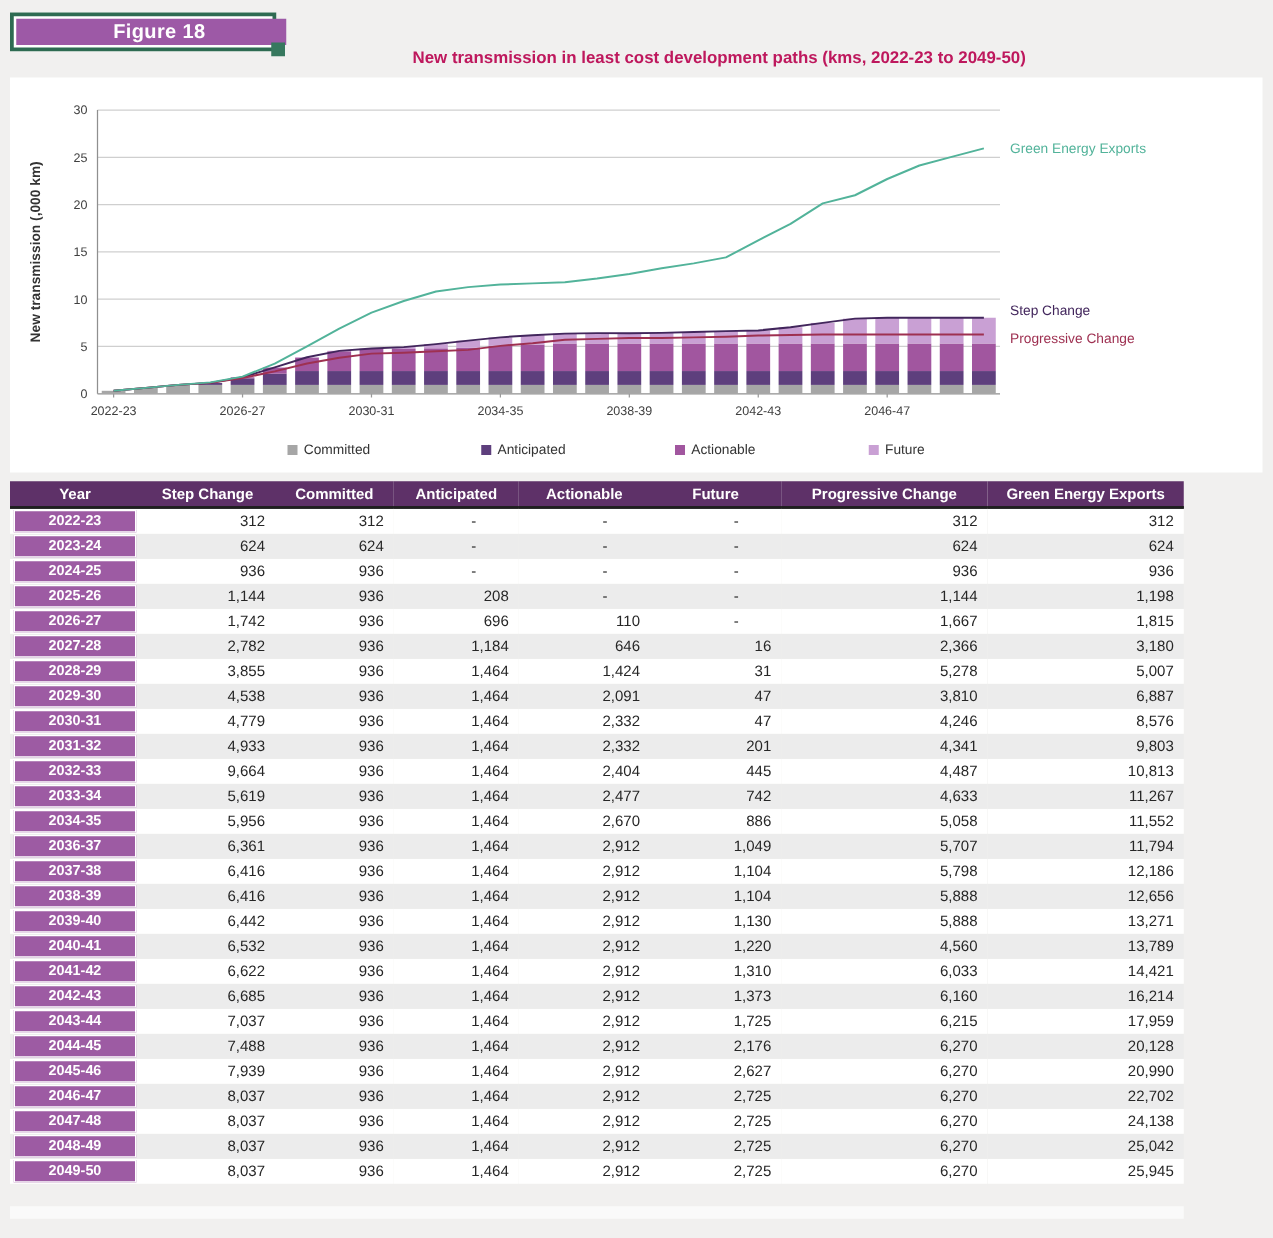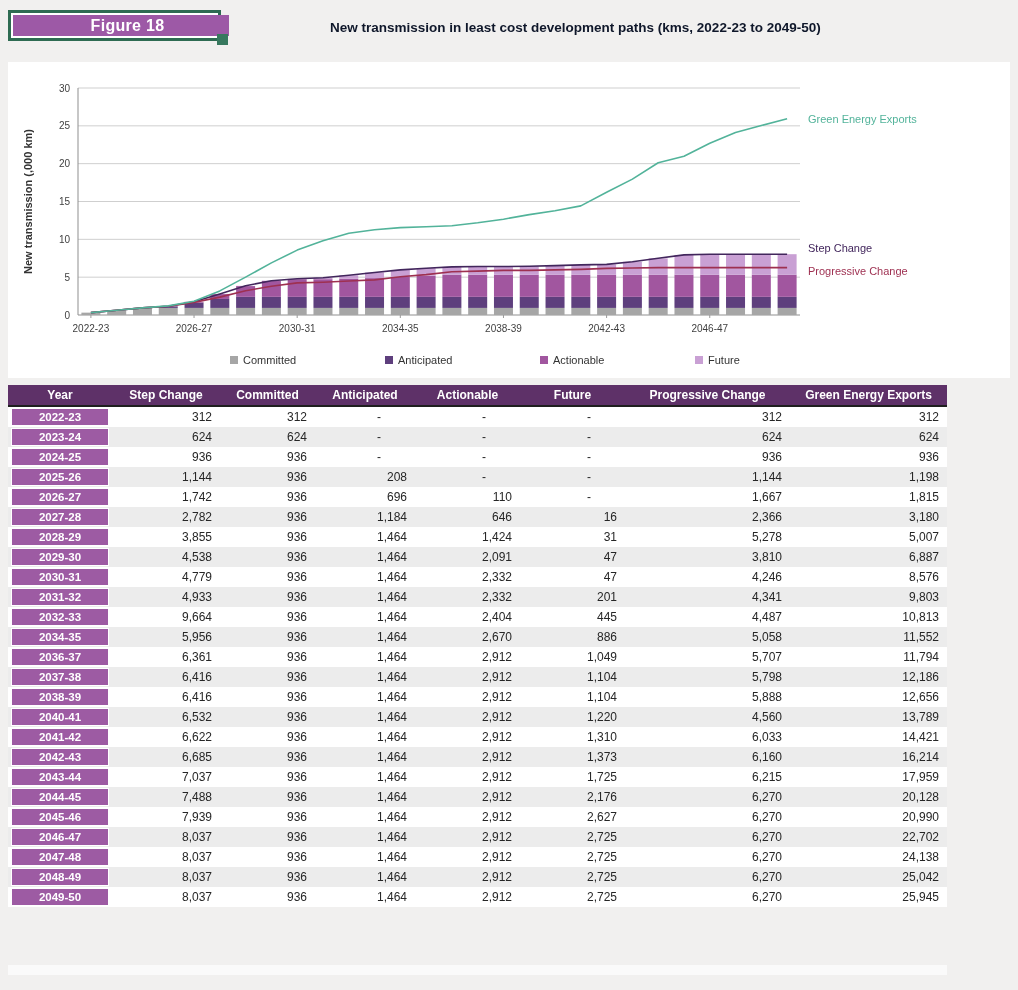--- a/index.html
+++ b/index.html
@@ -16,22 +16,22 @@
   }
   .figure-badge-inner{
     width:100%;height:100%;background:#9d59a6;display:flex;
     align-items:center;justify-content:center;
     color:#ffffff;font-weight:bold;font-size:16px;letter-spacing:.3px;padding-left:13px;
   }
   .figure-badge-corner{
     position:absolute;left:217px;top:34px;width:11px;height:11px;background:#37785e;
   }
   .page-title{
-    position:absolute;top:20px;left:330px;
-    font-size:13.5px;font-weight:bold;color:#0f172a;
+    position:absolute;top:38px;left:330px;
+    font-size:13.5px;font-weight:bold;color:#be185d;
   }
   
   .chart-card{
     position:absolute;top:62px;left:8px;width:1002px;height:316px;background:#ffffff;
   }
   .chart-card svg{position:absolute;top:0;left:0;}
   svg text{font-family:"Liberation Sans",sans-serif;}
   .legend{
     position:absolute;top:292px;left:222px;display:flex;
   }
@@ -386,20 +386,32 @@
         <td>9,664</td>
         <td>936</td>
         <td>1,464</td>
         <td>2,404</td>
         <td>445</td>
         <td>4,487</td>
         <td>10,813</td>
       </tr>
       <tr>
         <td class="year-cell">
+          <span class="year-chip">2033-34</span>
+        </td>
+        <td>5,619</td>
+        <td>936</td>
+        <td>1,464</td>
+        <td>2,477</td>
+        <td>742</td>
+        <td>4,633</td>
+        <td>11,267</td>
+      </tr>
+      <tr>
+        <td class="year-cell">
           <span class="year-chip">2034-35</span>
         </td>
         <td>5,956</td>
         <td>936</td>
         <td>1,464</td>
         <td>2,670</td>
         <td>886</td>
         <td>5,058</td>
         <td>11,552</td>
       </tr>
@@ -431,20 +443,32 @@
         <td class="year-cell">
           <span class="year-chip">2038-39</span>
         </td>
         <td>6,416</td>
         <td>936</td>
         <td>1,464</td>
         <td>2,912</td>
         <td>1,104</td>
         <td>5,888</td>
         <td>12,656</td>
+      </tr>
+      <tr>
+        <td class="year-cell">
+          <span class="year-chip">2039-40</span>
+        </td>
+        <td>6,442</td>
+        <td>936</td>
+        <td>1,464</td>
+        <td>2,912</td>
+        <td>1,130</td>
+        <td>5,888</td>
+        <td>13,271</td>
       </tr>
       <tr>
         <td class="year-cell">
           <span class="year-chip">2040-41</span>
         </td>
         <td>6,532</td>
         <td>936</td>
         <td>1,464</td>
         <td>2,912</td>
         <td>1,220</td>

